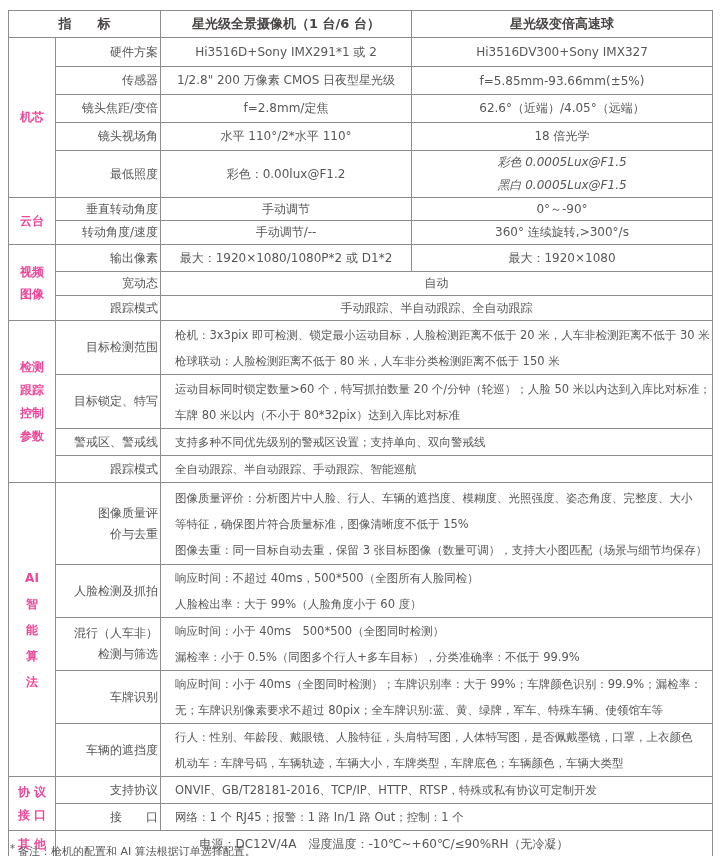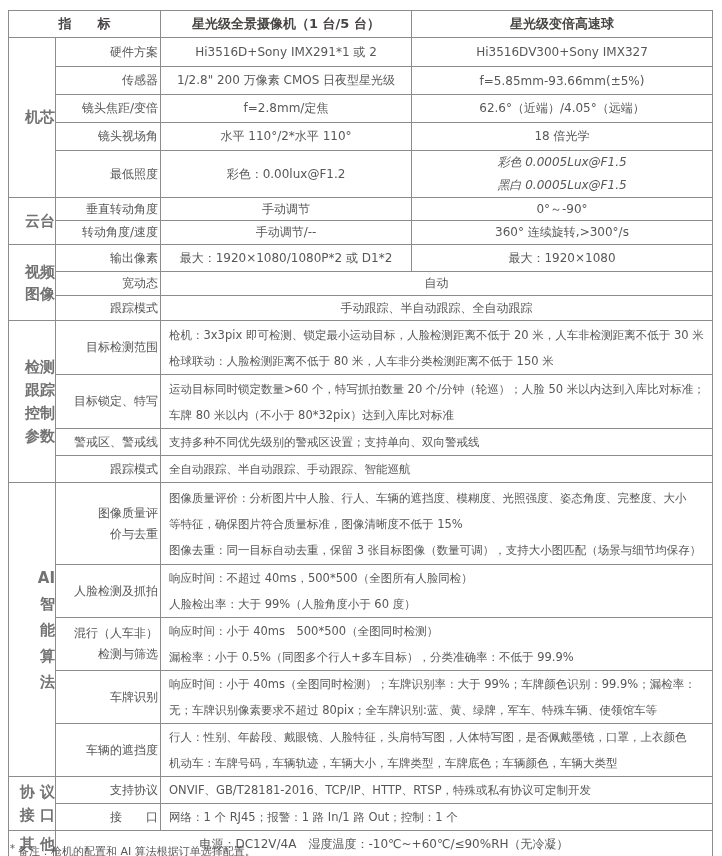--- a/index.html
+++ b/index.html
@@ -17,28 +17,28 @@
     border:1px solid #8c8c8c;
     font-size:12px;color:#595656;
     vertical-align:middle;text-align:center;
     padding:0 2px;overflow:hidden;
   }
   col.cA{width:47px}col.cB{width:105px}col.cC{width:251px}col.cD{width:301px}
   tr.r27{height:27px}tr.r29{height:29px}tr.r28{height:28px}tr.r46{height:46px}
   tr.r23{height:23px}tr.r24{height:24px}tr.r25{height:25px}tr.r54{height:54px}
   tr.r82{height:82px}tr.r52{height:52px}
   td.c-hdr{font-weight:bold;color:#474443;font-size:13px;}
-  td.cat{font-weight:bold;color:#737373;font-size:15px;padding:0;text-align:right;}
+  td.cat{font-weight:bold;color:#ec4899;font-size:12px;padding:0;}
   td.cat span{display:block;line-height:23px;}
   td.cat.lh22 span{line-height:22px;}
   td.cat.lh26 span{line-height:26px;}
   td.lbl{text-align:right;padding-left:8px;}
   td.lbl .l2{display:block;line-height:21px;}
   td.val{}
-  td.wide{text-align:left;padding-left:8px;font-size:11.5px;}
+  td.wide{text-align:left;padding-left:14px;font-size:11.5px;}
   td.wide div{line-height:26px;white-space:nowrap;}
   td.dual div{line-height:23px;font-style:italic;}
   .footnote{
     position:absolute;left:10px;top:843px;font-size:11px;color:#595656;
     white-space:nowrap;
   }
   .footnote .mark{vertical-align:3px;font-size:10px;margin-right:3px;}
 </style>
 </head>
 <body>
@@ -48,21 +48,21 @@
     <colgroup>
         <col class="cA">
         <col class="cB">
         <col class="cC">
         <col class="cD">
       </colgroup>
 
     <tbody>
         <tr class="r27">
       <td colspan="2" class="c-hdr">指　　标</td>
-      <td class="c-hdr">星光级全景摄像机（1 台/5 台）</td>
+      <td class="c-hdr">星光级全景摄像机（1 台/6 台）</td>
       <td class="c-hdr">星光级变倍高速球</td>
     </tr>
 
     <tr class="r29">
       <td rowspan="5" class="cat">机芯</td>
       <td class="lbl">硬件方案</td>
       <td class="val">Hi3516D+Sony IMX291*1 或 2</td>
       <td class="val">Hi3516DV300+Sony IMX327</td>
     </tr>
     <tr class="r28">

